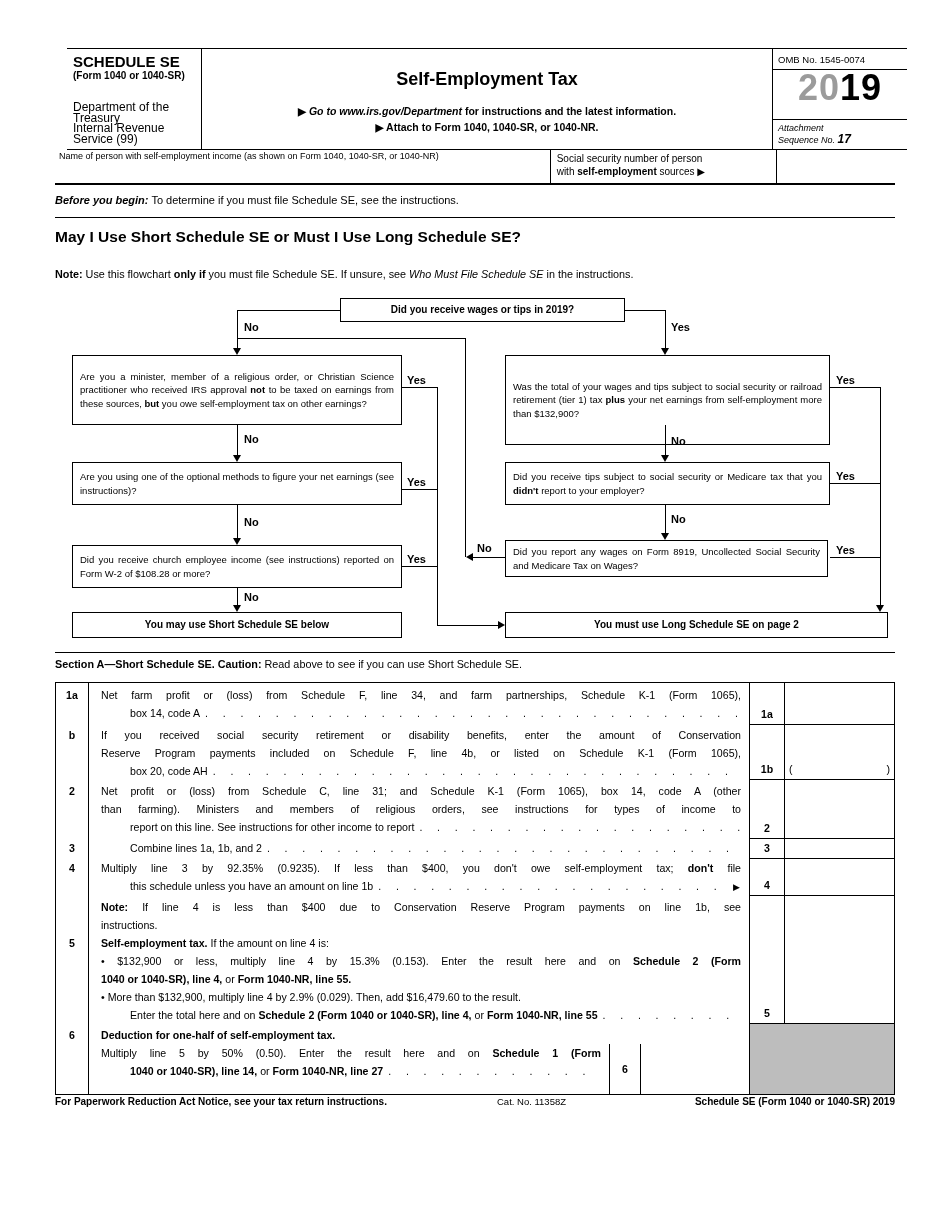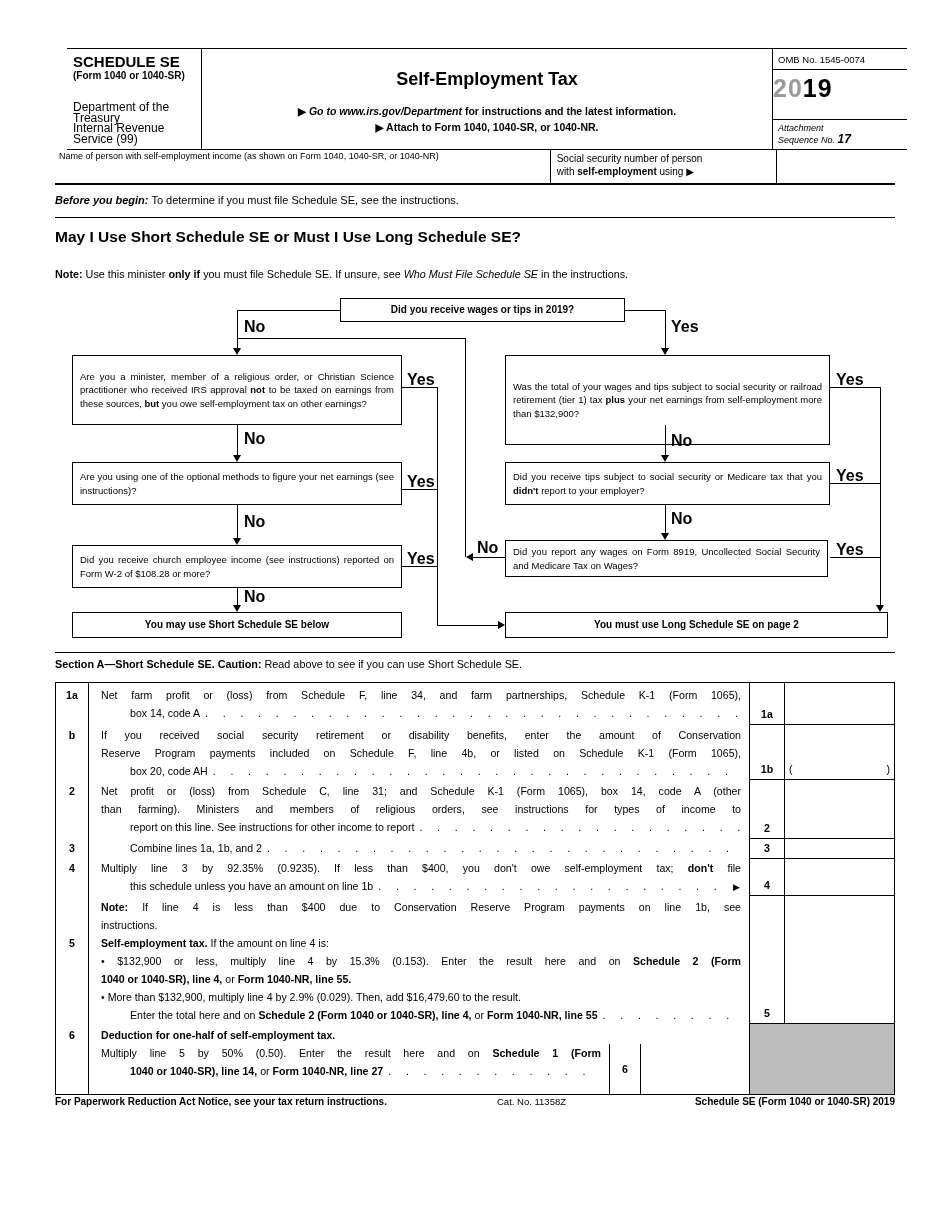--- a/index.html
+++ b/index.html
@@ -15,21 +15,21 @@
   .hdr-left{width:135px;border-right:1px solid #000;padding:4px 6px;display:flex;flex-direction:column;box-sizing:border-box;}
   .h-sched{font-size:15px;font-weight:bold;line-height:17px;}
   .h-form{font-size:10px;font-weight:bold;line-height:12px;}
   .h-dept{margin-top:auto;font-size:12px;line-height:10.5px;padding-bottom:1px;}
   .hdr-mid{flex:1;text-align:center;}
   .h-title{font-size:18px;font-weight:bold;margin-top:20px;}
   .h-goto{font-size:10.5px;font-weight:bold;margin-top:15px;}
   .h-attach{font-size:10.5px;font-weight:bold;margin-top:4px;}
   .hdr-right{width:135px;border-left:1px solid #000;display:flex;flex-direction:column;box-sizing:border-box;}
   .h-omb{font-size:9.5px;padding:5px 5px 4px;border-bottom:1px solid #000;}
-  .h-year{border-bottom:1px solid #000;flex:1;font-size:25px;line-height:36px;letter-spacing:1px;}
+  .h-year{border-bottom:1px solid #000;flex:1;text-align:center;font-size:36px;line-height:36px;letter-spacing:1px;}
   .yr-gray{color:#9b9b9b;font-weight:bold;}
   .yr-bold{font-weight:bold;}
   .h-att{padding:3px 5px;font-size:9px;line-height:11px;font-style:italic;}
   .seq-no{font-size:12px;font-weight:bold;}
 
   
   .namerow{position:absolute;left:55px;top:149px;width:840px;height:36px;
            border-bottom:2.5px solid #000;display:flex;box-sizing:border-box;gap:48px;}
   .n-left{width:505px;padding:2px 4px;font-size:9px;box-sizing:border-box;}
   .n-mid{width:200px;border-left:1px solid #000;padding:3px 6px;font-size:10px;line-height:13px;box-sizing:border-box;}
@@ -43,21 +43,21 @@
 
   
   .flow{position:absolute;left:0;top:295px;width:950px;height:357px;}
   .fbox{position:absolute;border:1px solid #000;box-sizing:border-box;display:flex;align-items:center;
         font-size:9.5px;line-height:13.5px;padding:2px 7px;}
   .fbx{width:100%;text-align:justify;}
   .fterm{justify-content:center;font-weight:bold;font-size:10px;}
   .fterm .fbx{text-align:center;}
   .ftop{justify-content:center;font-weight:bold;font-size:10px;}
   .ftop .fbx{text-align:center;}
-  .flabel{position:absolute;font-size:16px;font-weight:bold;line-height:12px;}
+  .flabel{position:absolute;font-size:11px;font-weight:bold;line-height:12px;}
   .arr-d{position:absolute;width:0;height:0;border-left:4px solid transparent;border-right:4px solid transparent;border-top:7px solid #000;}
   .arr-r{position:absolute;width:0;height:0;border-top:4px solid transparent;border-bottom:4px solid transparent;border-left:7px solid #000;}
   .arr-l{position:absolute;width:0;height:0;border-top:4px solid transparent;border-bottom:4px solid transparent;border-right:7px solid #000;}
 
   
   .seca{position:absolute;left:55px;top:658px;font-size:10.8px;}
 
   
   .tbl{position:absolute;left:55px;top:682px;width:840px;border:1px solid #000;
        box-sizing:border-box;font-size:10.6px;line-height:18px;}
@@ -136,38 +136,38 @@
 
   <div class="namerow">
     <div class="n-left">
       <span>Name of person with self-employment income (as shown on Form 1040, 1040-SR, or 1040-NR)</span>
     </div>
     <div class="n-mid">
       <div>Social security number of person</div>
       <div>
         <span>with</span>
         <span class="b">self-employment</span>
-        <span>using</span>
+        <span>sources</span>
         <span>▶</span>
       </div>
     </div>
     <div class="n-right"></div>
   </div>
 
   <div class="before">
     <span class="b i">Before you begin:</span>
     <span>To determine if you must file Schedule SE, see the instructions.</span>
   </div>
   <div class="rule" style="top:217px;"></div>
 
   <div class="bigq">May I Use Short Schedule SE or Must I Use Long Schedule SE?</div>
 
   <div class="note">
     <span class="b">Note:</span>
-    <span>Use this minister</span>
+    <span>Use this flowchart</span>
     <span class="b">only if</span>
     <span>you must file Schedule SE. If unsure, see</span>
     <span class="i">Who Must File Schedule SE</span>
     <span>in the instructions.</span>
   </div>
 
   <div class="flow">
 
     <div class="fbox ftop" style="left:340px;top:3px;width:285px;height:24px;">
       <div class="fbx">Did you receive wages or tips in 2019?</div>

